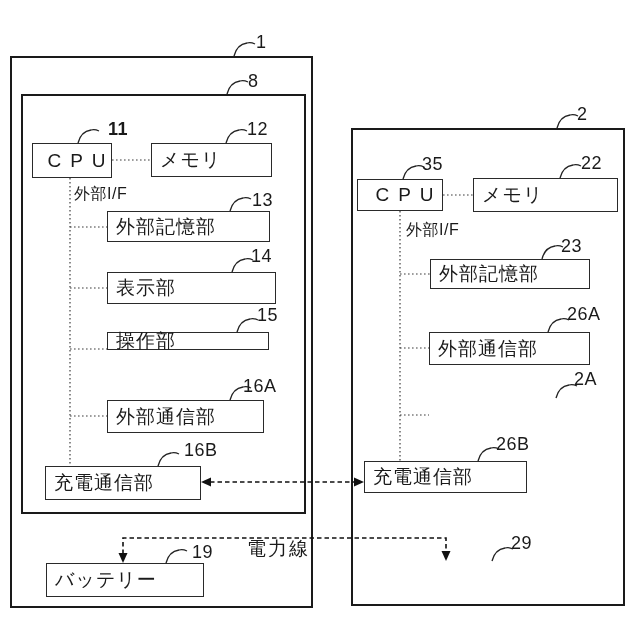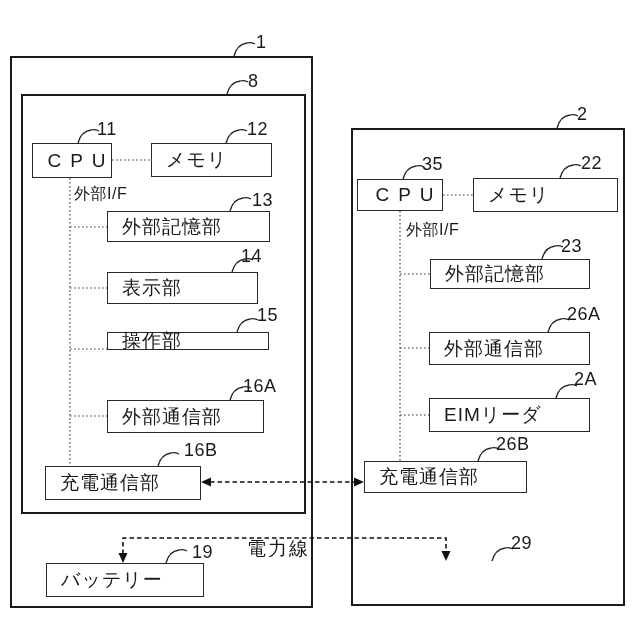--- a/index.html
+++ b/index.html
@@ -3,21 +3,21 @@
 <meta charset="utf-8">
 <style>
   html,body{margin:0;padding:0;background:#ffffff;}
   #stage{
     position:relative;width:640px;height:640px;background:#ffffff;overflow:hidden;
     font-family:"Liberation Sans","DejaVu Sans",sans-serif;color:#1a1a1a;
   }
   .obox{position:absolute;border:2px solid #1a1a1a;background:transparent;box-sizing:border-box;}
   .blk{
     position:absolute;border:1.6px solid #2a2a2a;background:#ffffff;box-sizing:border-box;
-    display:flex;align-items:center;padding-left:14px;
+    display:flex;align-items:center;padding-left:8px;
     font-size:19px;letter-spacing:1px;white-space:nowrap;
   }
   .cpu{justify-content:center;padding-left:18px;letter-spacing:9px;}
   .ref{
     position:absolute;font-size:18px;line-height:18px;letter-spacing:0.5px;
     white-space:nowrap;
   }
   .buslabel{position:absolute;font-size:16px;line-height:17px;white-space:nowrap;letter-spacing:0.5px;}
   .linelabel{position:absolute;font-size:19px;line-height:20px;white-space:nowrap;letter-spacing:2px;}
   svg.overlay{position:absolute;left:0;top:0;pointer-events:none;}
@@ -31,44 +31,43 @@
 
 <div id="stage">
 
   <div class="obox" style="left:10px;top:56px;width:303px;height:552px;"></div>
   <div class="obox" style="left:21px;top:94px;width:285px;height:420px;"></div>
   <div class="obox" style="left:351px;top:128px;width:274px;height:478px;"></div>
 
   <div class="blk cpu" style="left:32px;top:143px;width:80px;height:35px;">CPU</div>
   <div class="blk" style="left:151px;top:143px;width:121px;height:34px;">メモリ</div>
   <div class="blk" style="left:107px;top:211px;width:163px;height:31px;">外部記憶部</div>
-  <div class="blk" style="left:107px;top:272px;width:151px;height:32px;">表示部</div>
+  <div class="blk" style="left:107px;top:272px;width:169px;height:32px;">表示部</div>
   <div class="blk" style="left:107px;top:332px;width:162px;height:18px;">操作部</div>
   <div class="blk" style="left:107px;top:400px;width:157px;height:33px;">外部通信部</div>
   <div class="blk" style="left:45px;top:466px;width:156px;height:34px;">充電通信部</div>
   <div class="blk" style="left:46px;top:563px;width:158px;height:34px;">バッテリー</div>
 
   <div class="blk cpu" style="left:357px;top:179px;width:86px;height:32px;">CPU</div>
   <div class="blk" style="left:473px;top:178px;width:145px;height:34px;">メモリ</div>
   <div class="blk" style="left:430px;top:259px;width:160px;height:30px;">外部記憶部</div>
   <div class="blk" style="left:429px;top:332px;width:161px;height:33px;">外部通信部</div>
-  <div class="blk" style="left:429px;top:398px;width:161px;height:34px;">EIMリーダ</div>
   <div class="blk" style="left:364px;top:461px;width:163px;height:32px;">充電通信部</div>
 
   <div class="buslabel" style="left:74px;top:185px;">外部I/F</div>
   <div class="buslabel" style="left:406px;top:221px;">外部I/F</div>
 
   <div class="linelabel" style="left:247px;top:539px;">電力線</div>
 
   <div class="ref" style="left:256px;top:33px;">1</div>
   <div class="ref" style="left:248px;top:72px;">8</div>
-  <div class="ref" style="left:97px;top:120px;">11</div>
+  <div class="ref" style="left:108px;top:120px;font-weight:bold;">11</div>
   <div class="ref" style="left:247px;top:120px;">12</div>
   <div class="ref" style="left:252px;top:191px;">13</div>
-  <div class="ref" style="left:241px;top:247px;text-align:center;">14</div>
+  <div class="ref" style="left:251px;top:247px;text-align:center;">14</div>
   <div class="ref" style="left:257px;top:306px;">15</div>
   <div class="ref" style="left:243px;top:377px;">16A</div>
   <div class="ref" style="left:184px;top:441px;">16B</div>
   <div class="ref" style="left:192px;top:543px;">19</div>
   <div class="ref" style="left:577px;top:105px;">2</div>
   <div class="ref" style="left:422px;top:155px;">35</div>
   <div class="ref" style="left:581px;top:154px;">22</div>
   <div class="ref" style="left:561px;top:237px;">23</div>
   <div class="ref" style="left:567px;top:305px;">26A</div>
   <div class="ref" style="left:574px;top:370px;">2A</div>

